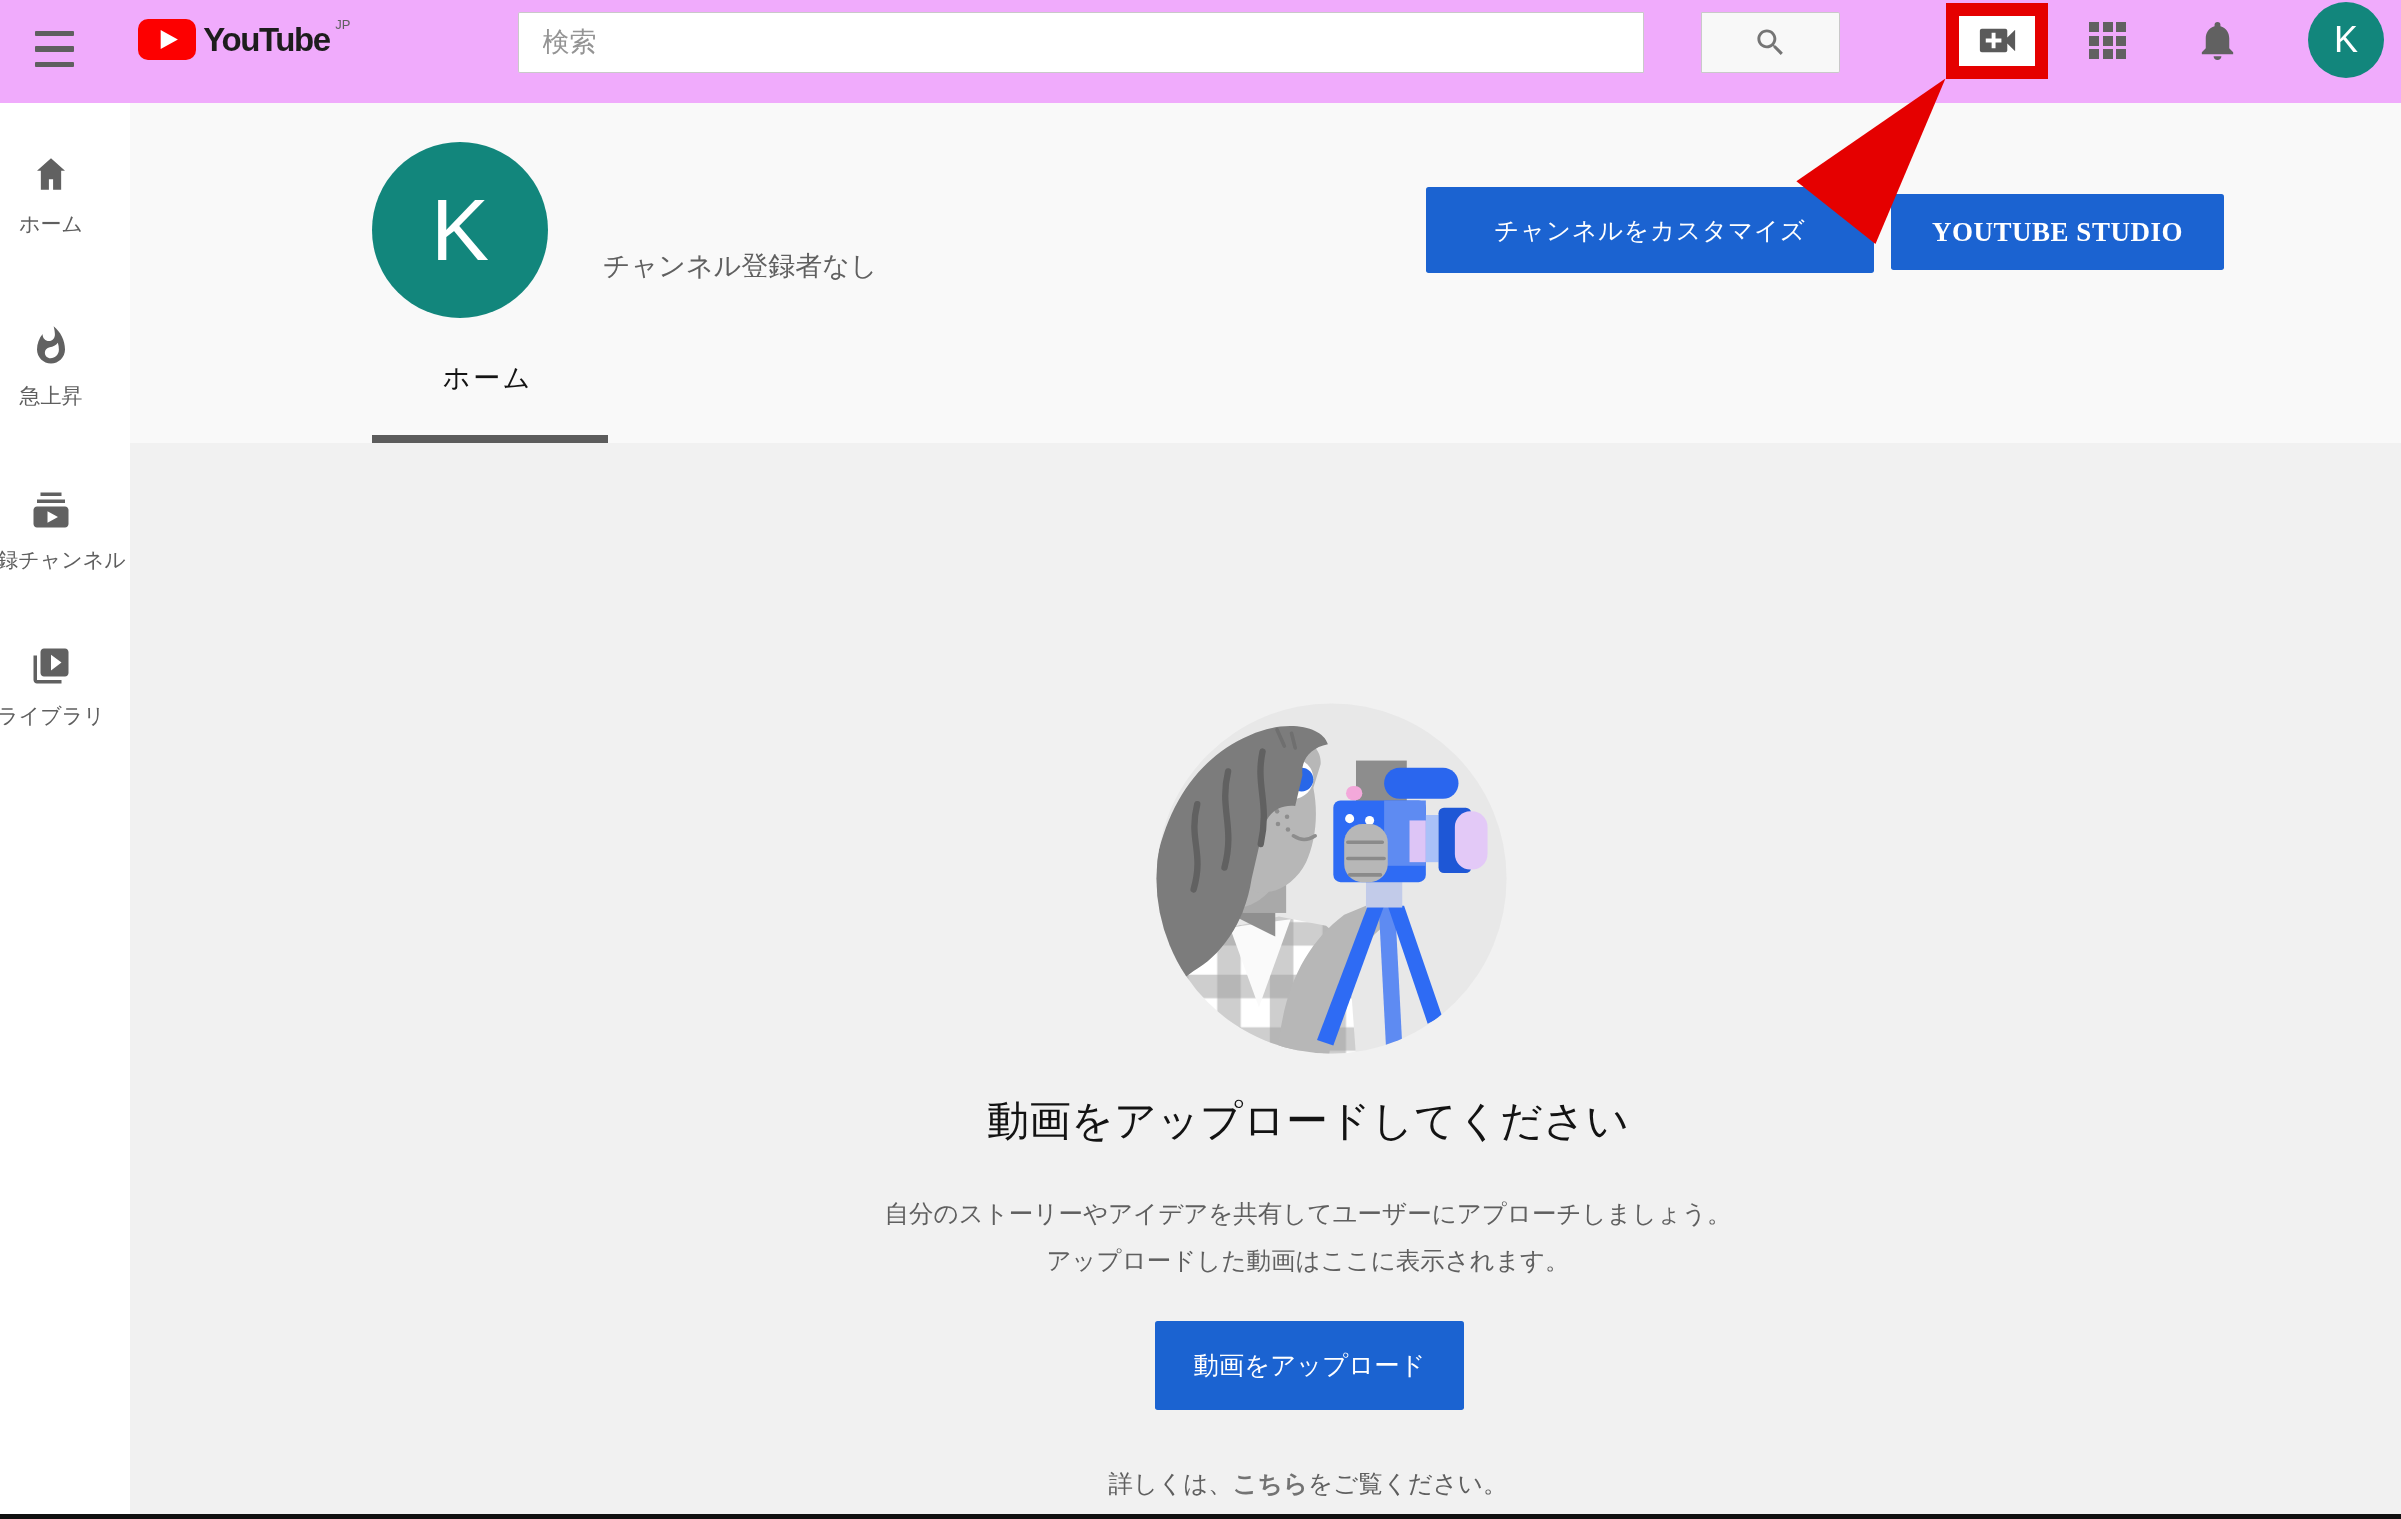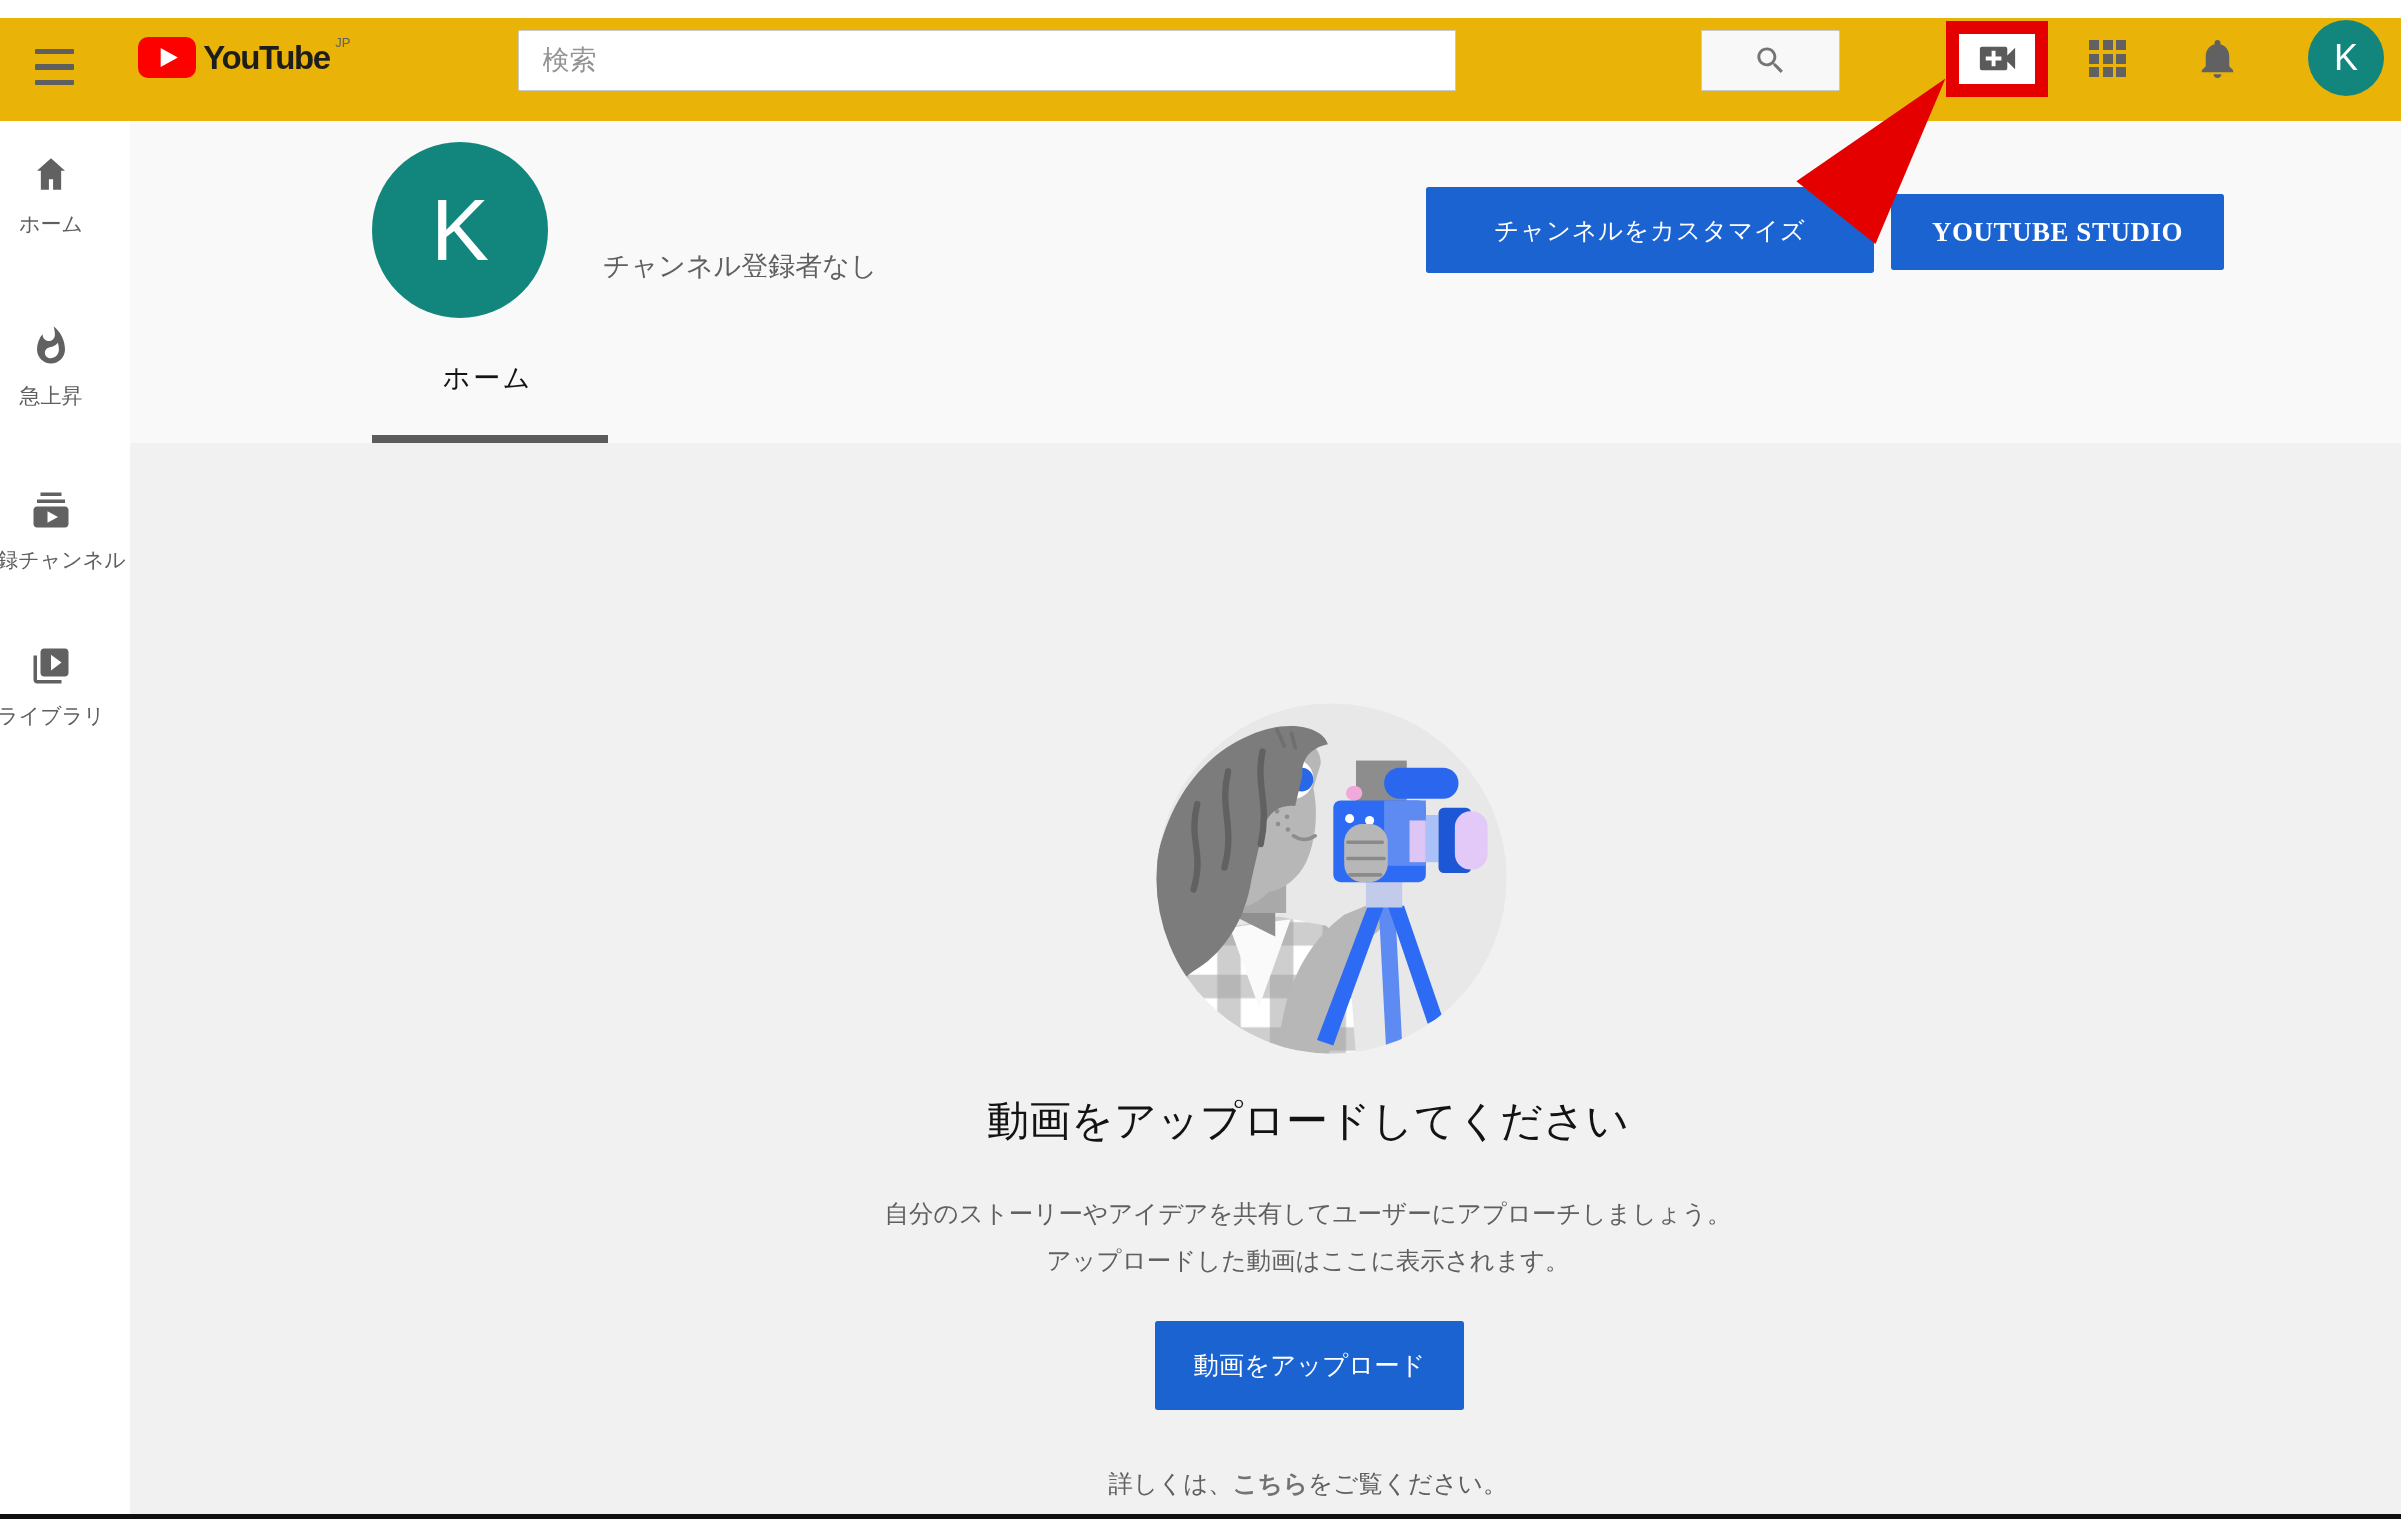--- a/index.html
+++ b/index.html
@@ -1,29 +1,29 @@
 <!DOCTYPE html>
 <html style="font-size:14.5px"><head>
 <meta charset="utf-8">
 <style>
   * { margin:0; padding:0; box-sizing:border-box; }
   html,body { background:#ffffff; }
   body { font-family:"Liberation Sans","DejaVu Sans",sans-serif; }
   #screen { position:relative; width:2401px; height:1520px; background:#ffffff; overflow:hidden; }
 
   
-  .topbar { position:absolute; left:0; top:18px; width:2401px; height:103px; background:#eab308; z-index:10; }
+  .topbar { position:absolute; left:0; top:0; width:2401px; height:103px; background:#f0abfc; z-index:10; }
   .hamburger { position:absolute; left:35px; top:31px; width:39px; height:36px; display:flex; flex-direction:column; justify-content:space-between; cursor:pointer; }
   .hamburger span { display:block; height:5.4px; background:#5f5f5f; border-radius:0.9px; }
   .logo { position:absolute; left:138px; top:19px; display:flex; align-items:flex-start; cursor:pointer; }
   .logo-icon { width:58px; height:41px; }
   .logo-word { margin-left:7.3px; font-size:33px; font-weight:bold; letter-spacing:-1.4px; color:#1d1d1d; line-height:41px; }
   .logo-region { margin-left:5.4px; font-size:13px; color:#5f5f5f; line-height:16.3px; margin-top:-1.8px; }
 
-  .search-input { position:absolute; left:518px; top:11.8px; width:938px; height:61px; border:1.8px solid #c9c9c9; border-radius:1.8px 0 0 1.8px; background:#ffffff; font-size:27px; color:#111; padding-left:23.6px; outline:none; font-family:inherit; }
+  .search-input { position:absolute; left:518px; top:11.8px; width:1126px; height:61px; border:1.8px solid #c9c9c9; border-radius:1.8px 0 0 1.8px; background:#ffffff; font-size:27px; color:#111; padding-left:23.6px; outline:none; font-family:inherit; }
   .search-input::placeholder { color:#949494; }
   .search-btn { position:absolute; left:1701px; top:11.8px; width:139px; height:61px; background:#f8f8f8; border:1.8px solid #c9c9c9; border-left:0.9px solid #c9c9c9; border-radius:0 1.8px 1.8px 0; display:flex; align-items:center; justify-content:center; cursor:pointer; }
 
   .create-box { position:absolute; left:1946px; top:2.7px; width:102px; height:76px; border:13.6px solid #e50000; background:#ffffff; display:flex; align-items:center; justify-content:center; z-index:40; }
   .apps-grid { position:absolute; left:2089px; top:22px; display:grid; grid-template-columns:repeat(3,10px); grid-template-rows:repeat(3,10px); gap:3.6px; cursor:pointer; }
   .apps-grid i { background:#616161; display:block; }
   .bell { position:absolute; left:2194px; top:14.5px; width:47px; height:51px; cursor:pointer; }
   .tb-avatar { position:absolute; left:2308px; top:1.8px; width:76px; height:76px; border-radius:50%; background:#12867c; color:#fff; font-size:36px; display:flex; align-items:center; justify-content:center; cursor:pointer; }
 
   .annotation-arrow { position:absolute; left:1770px; top:73px; width:200px; height:182px; z-index:41; pointer-events:none; }

